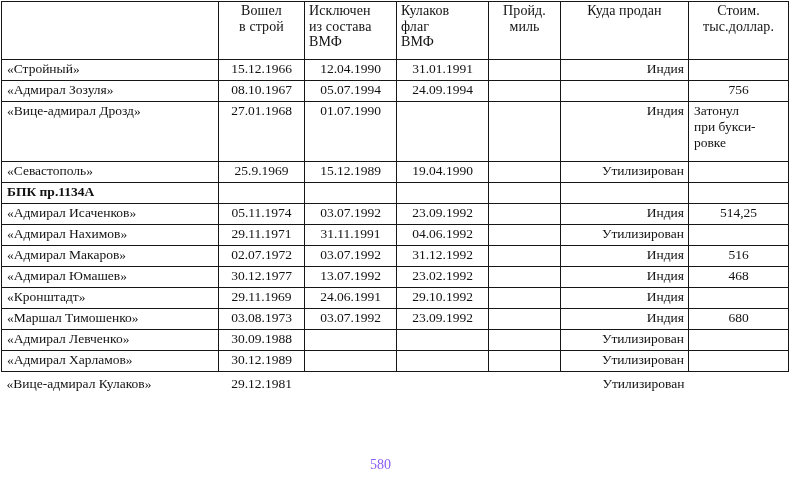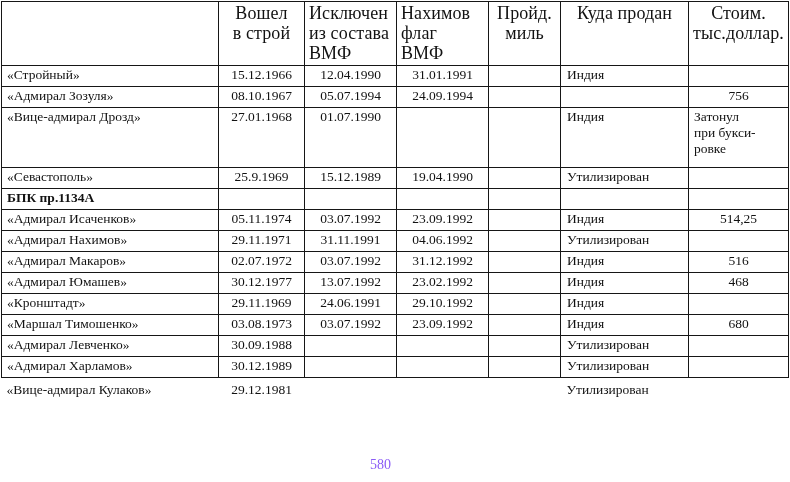--- a/index.html
+++ b/index.html
@@ -51,21 +51,21 @@
   col.c-out    { width: 92px;  }
   col.c-flag   { width: 92px;  }
   col.c-miles  { width: 72px;  }
   col.c-sold   { width: 128px; }
   col.c-cost   { width: 100px; }
 
   
   thead th {
     text-align: center;
     font-weight: bold;
-    font-size: 18px;
+    font-size: 14px;
     letter-spacing: 0.1px;
     padding-top: 3px;
     padding-bottom: 3px;
     height: 54px;
     vertical-align: top;
   }
   thead th.th-left {
     text-align: left;
   }
   thead th .hl {
@@ -83,21 +83,21 @@
   }
   tbody td.group {
     text-align: left;
     font-weight: bold;
     padding-left: 5px;
   }
   tbody td.date {
     text-align: center;
   }
   tbody td.sold {
-    text-align: left;
+    text-align: right;
     padding-left: 6px;
   }
   tbody td.cost {
     text-align: center;
   }
   tbody td.cost.wrap {
     text-align: left;
     padding-left: 5px;
     line-height: 1.18;
   }
@@ -149,21 +149,21 @@
         <th>
           <span class="hl">Вошел</span>
           <span class="hl">в строй</span>
         </th>
         <th class="th-wrapleft">
           <span class="hl">Исключен</span>
           <span class="hl">из состава</span>
           <span class="hl">ВМФ</span>
         </th>
         <th class="th-wrapleft">
-          <span class="hl">Нахимов</span>
+          <span class="hl">Кулаков</span>
           <span class="hl">флаг</span>
           <span class="hl">ВМФ</span>
         </th>
         <th>
           <span class="hl">Пройд.</span>
           <span class="hl">миль</span>
         </th>
         <th>
           <span class="hl">Куда продан</span>
         </th>

